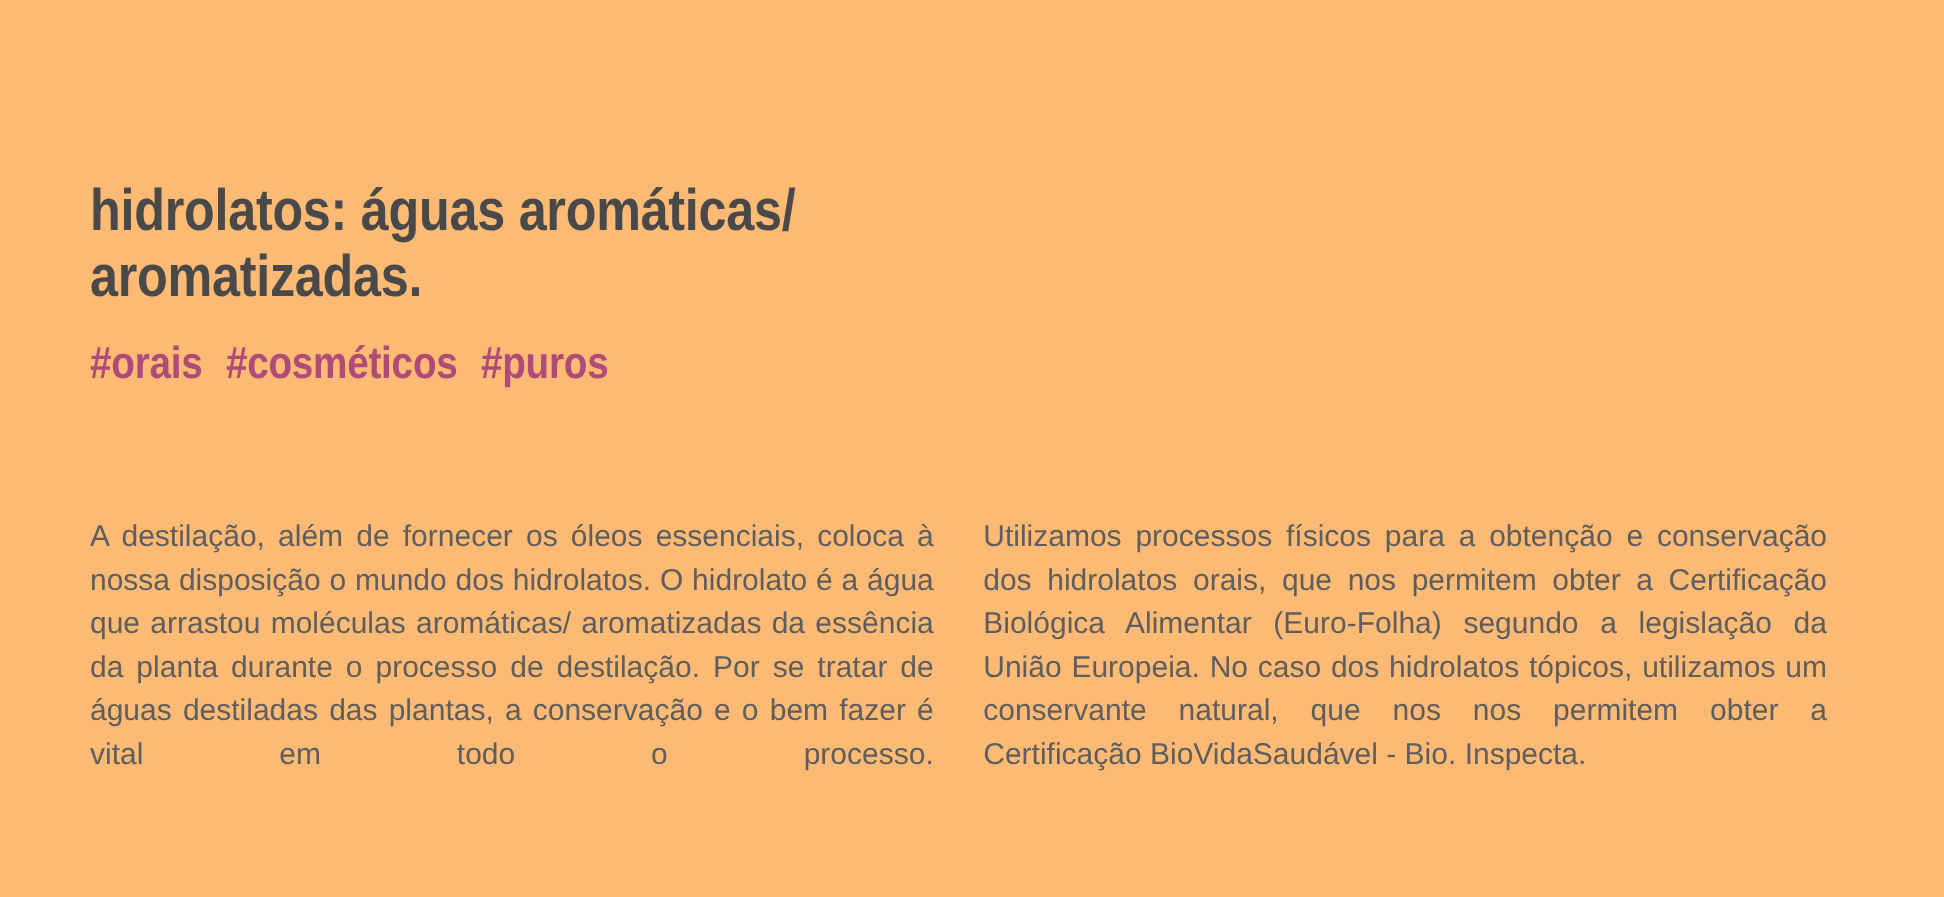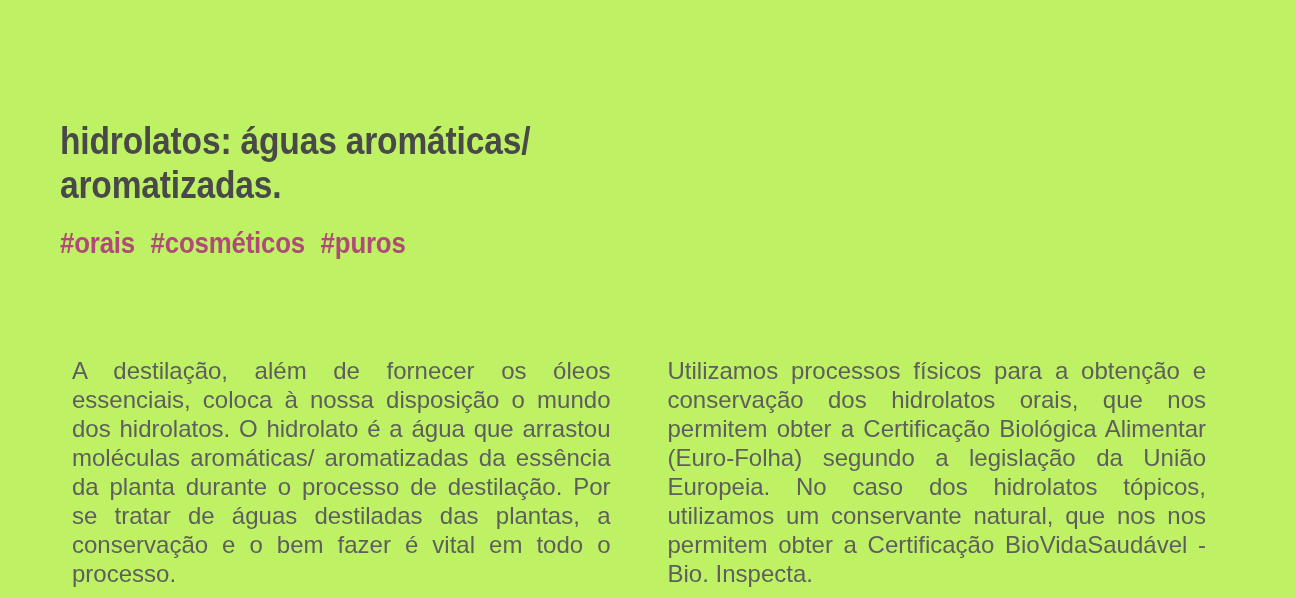--- a/index.html
+++ b/index.html
@@ -5,21 +5,21 @@
   html, body {
     margin: 0;
     padding: 0;
     background: #ffffff;
     font-family: "Liberation Sans", "DejaVu Sans", sans-serif;
   }
   .canvas {
     position: relative;
     width: 1296px;
     height: 598px;
-    background: #bef264;
+    background: #fdba74;
     overflow: hidden;
   }
   .page {
     padding-left: 60px;
     padding-right: 78px;
   }
   .title {
     margin: 0;
     padding-top: 119px;
     font-size: 39px;
@@ -43,22 +43,22 @@
     white-space: nowrap;
   }
   .tags .tag + .tag { margin-left: 10px; }
   .columns {
     display: flex;
     gap: 33px;
     margin-top: 83px;
   }
   .col {
     flex: 1 1 0;
-    margin: 12px;
-    font-size: 24px;
+    margin: 0;
+    font-size: 20px;
     line-height: 29px;
     color: #5e5e5e;
     text-align: justify;
     hyphens: none;
   }
   .col.flow-continues {
     text-align-last: justify;       
   }
 </style>
 </head>

